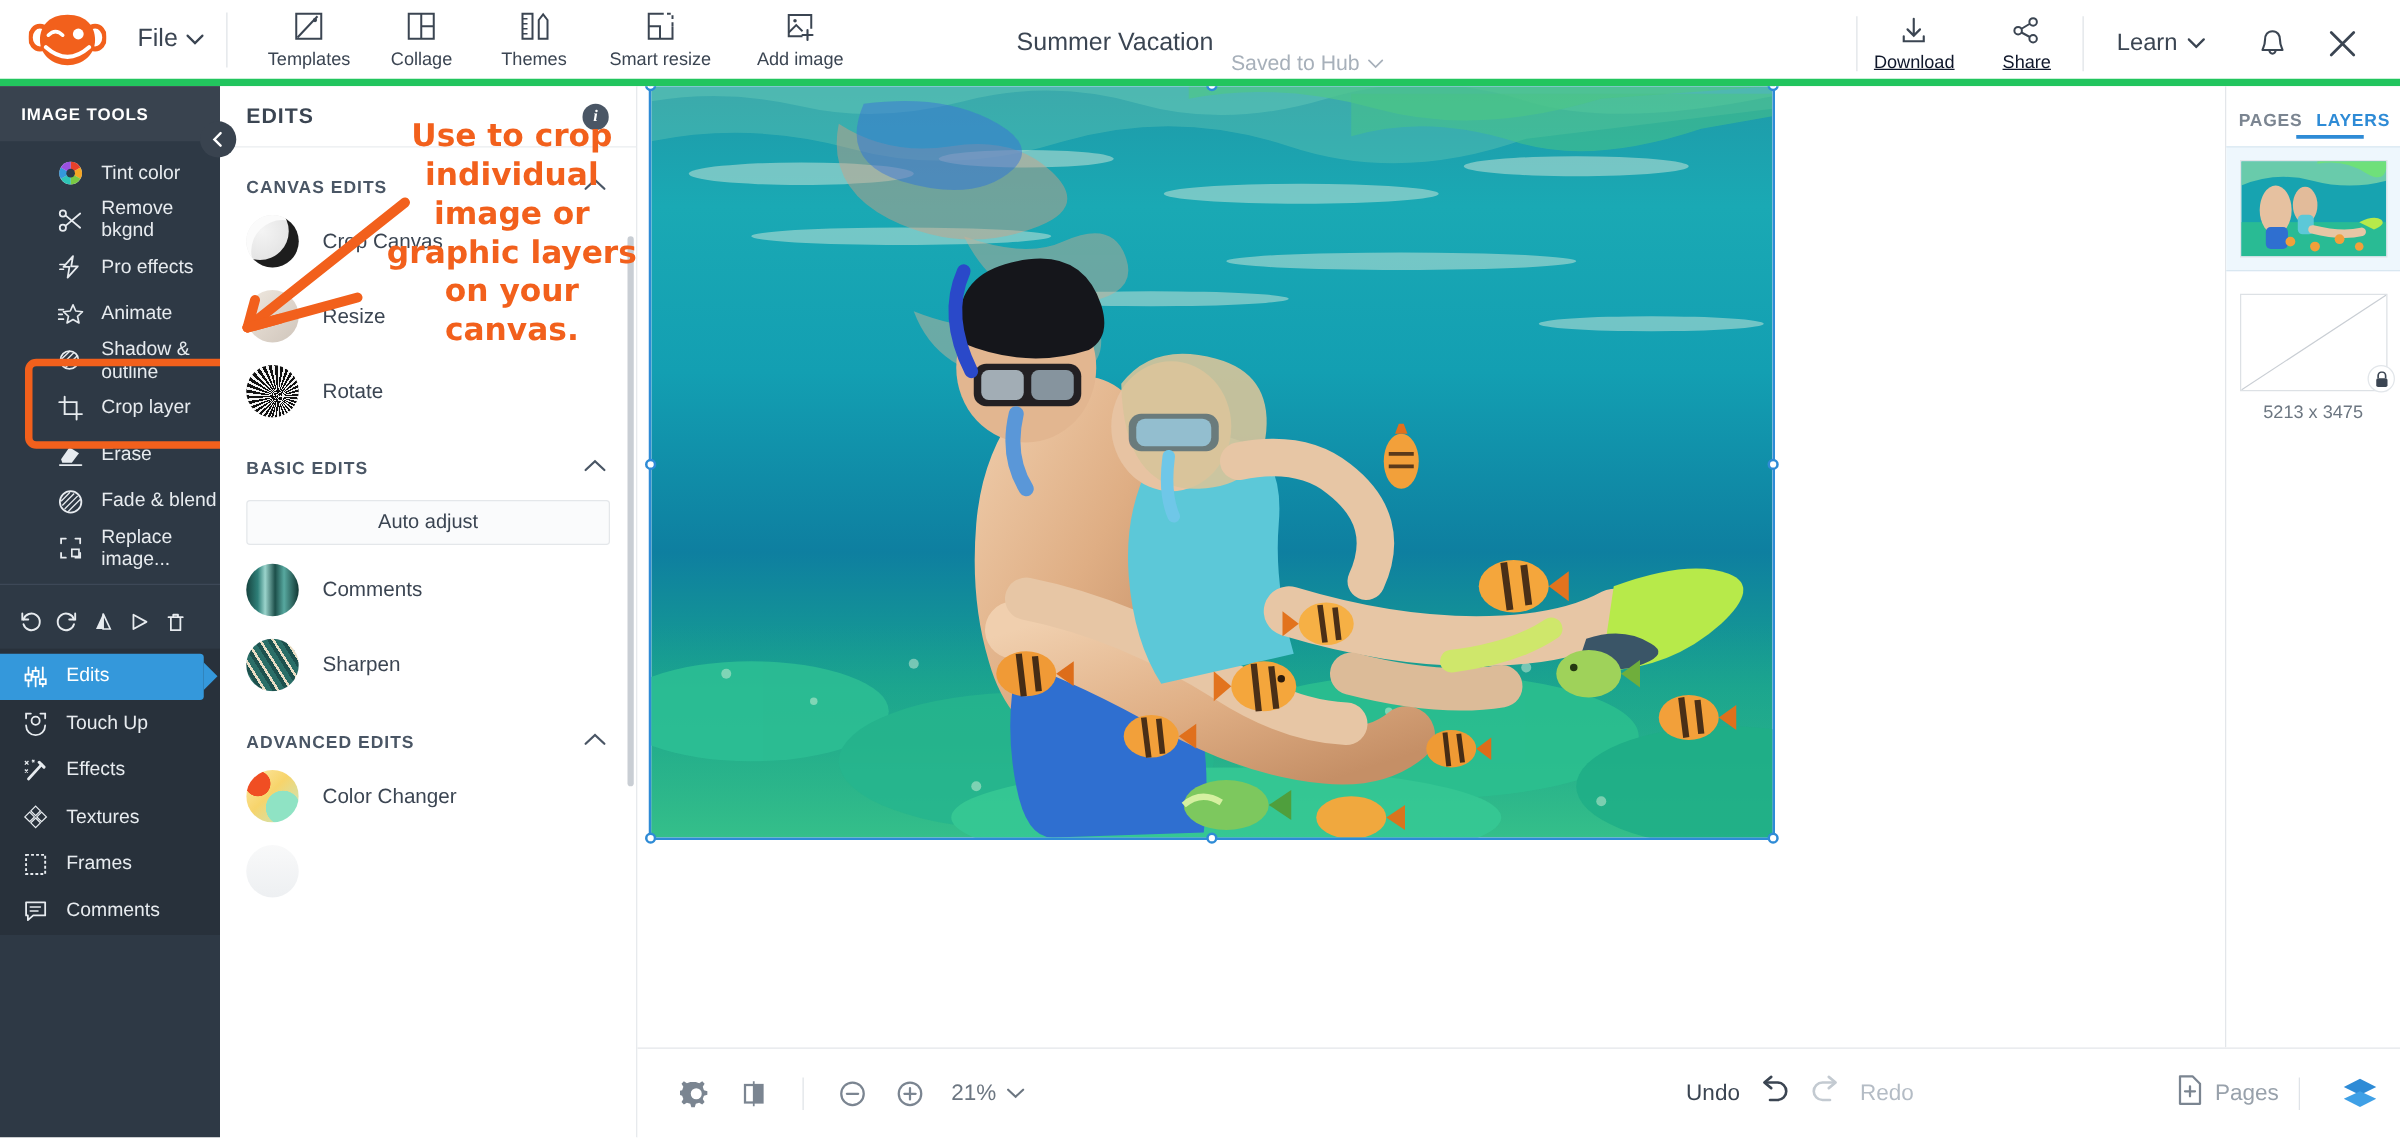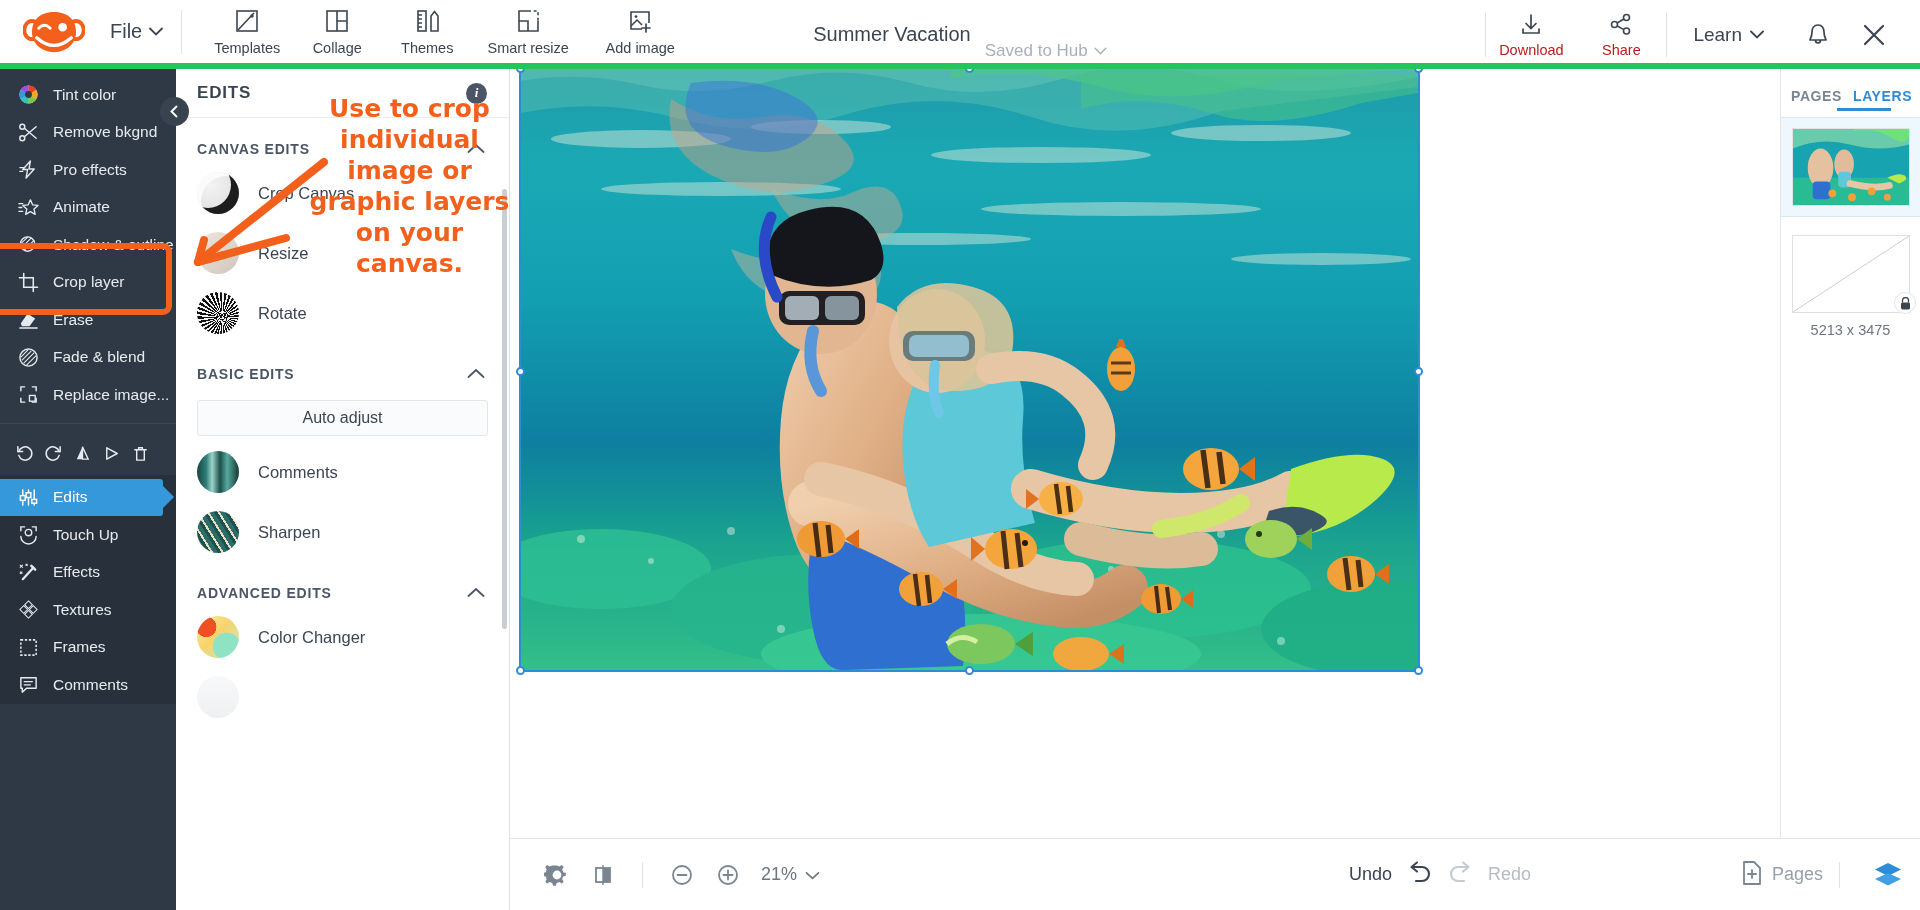--- a/index.html
+++ b/index.html
@@ -45,21 +45,21 @@
     font-size: 17px; color:#a7b0ba; display:flex; align-items:center; gap:6px;
     pointer-events:auto; cursor:pointer;margin-top:32px;
   }
 
   .top-right {
     position:absolute; right:0; top:0; height:69px;
     display:flex; align-items:center; gap:0; padding-right: 18px;
   }
   .dl-btn {
     width: 90px; height:69px; display:flex; flex-direction:column;
-    align-items:center; justify-content:center; gap:4px; cursor:pointer; color:#b91c1c;
+    align-items:center; justify-content:center; gap:4px; cursor:pointer; color:#0f172a;text-decoration:underline;
   }
   .dl-btn .lbl { font-size:14.5px; }
   .learn-menu {
     display:flex; align-items:center; gap:8px; font-size:19px; color:#3b4552;
     padding: 0 26px; cursor:pointer;
   }
   .bell-btn, .close-btn { width:56px; height:69px; display:flex; align-items:center; justify-content:center; cursor:pointer; color:#3b4552;}
 
   
   .rail {
@@ -322,22 +322,23 @@
       </div>
       <div class="close-btn">
         <svg width="30" height="30" viewBox="0 0 30 30">
           <path d="M6 6 L24 24 M24 6 L6 24" stroke="#3b4552" stroke-width="2.2" stroke-linecap="round"></path>
         </svg>
       </div>
     </div>
   </div>
 
   <div class="rail">
-
-    <div style="padding-top:7px; position:relative;">
+    <div class="rail-head">IMAGE TOOLS</div>
+
+    <div style="padding-top:7px; position:relative;margin-left:28px;">
 
       <div class="rail-item">
         <span class="ri">
           <svg width="21" height="21" viewBox="0 0 22 22">
             <circle cx="11" cy="11" r="9.5" fill="#c9d5dd"></circle>
             <path d="M11 11 L11 1.5 A9.5 9.5 0 0 1 19.2 6.2 Z" fill="#e8412a"></path>
             <path d="M11 11 L19.2 6.2 A9.5 9.5 0 0 1 19.2 15.8 Z" fill="#f5a623"></path>
             <path d="M11 11 L19.2 15.8 A9.5 9.5 0 0 1 11 20.5 Z" fill="#7ac943"></path>
             <path d="M11 11 L11 20.5 A9.5 9.5 0 0 1 2.8 15.8 Z" fill="#2ec4b6"></path>
             <path d="M11 11 L2.8 15.8 A9.5 9.5 0 0 1 2.8 6.2 Z" fill="#3498db"></path>

